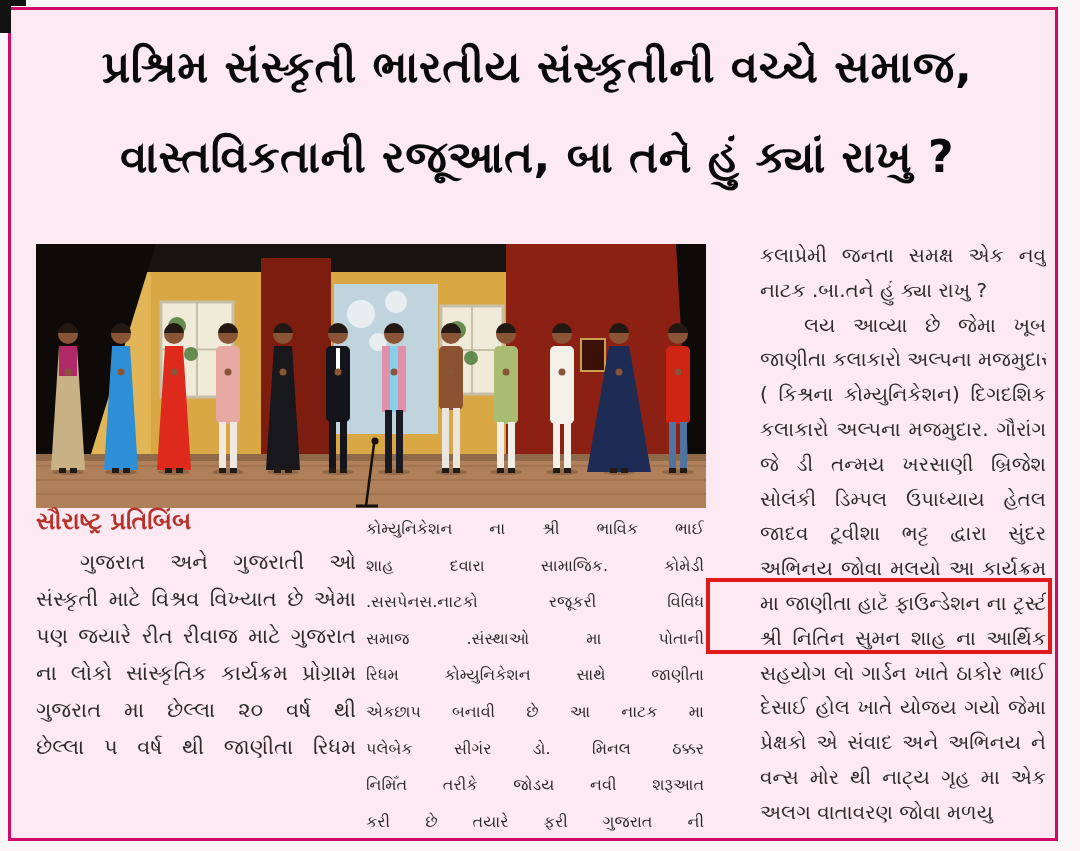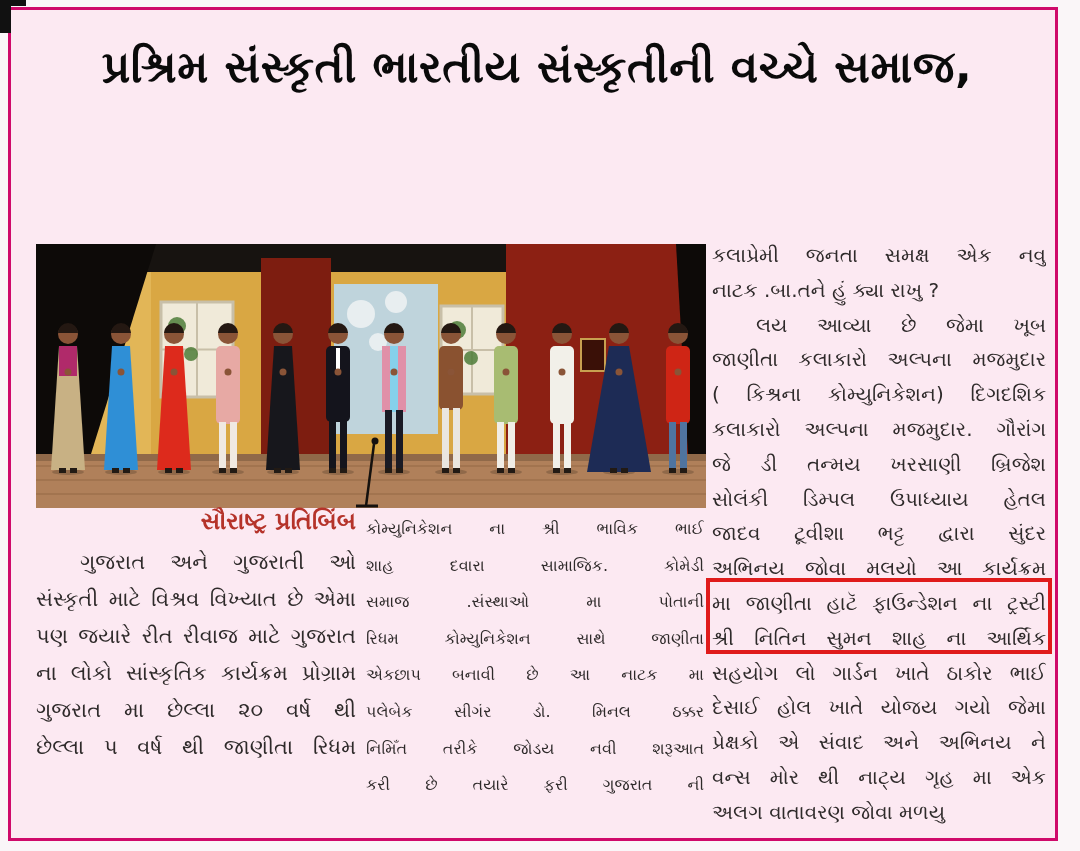--- a/index.html
+++ b/index.html
@@ -25,28 +25,28 @@
 
   .photo-wrap{
     position:absolute;left:36px;top:244px;width:670px;height:264px;
     background:#171310;overflow:hidden;
   }
   .photo-wrap svg{display:block;}
 
   .col{position:absolute;color:#2e2a2a;}
   .caption{
     position:absolute;left:36px;top:507px;width:320px;height:34px;
-    text-align:right;font-weight:700;font-size:24px;color:#b5332a;
+    text-align:left;font-weight:700;font-size:24px;color:#b5332a;
   }
   .col1{left:36px;top:544px;width:320px;font-size:21px;}
   .col1 .line{height:37px;line-height:37px;}
   .col2{left:366px;top:511px;width:338px;font-size:16px;}
   .col2 .line{height:36.6px;line-height:36.6px;}
   .col3{left:712px;top:238px;width:334px;font-size:20px;}
-  .col3 .line{height:34.8px;line-height:34.8px;}
+  .col3 .line{height:34.8px;line-height:34.8px;margin-left:48px;}
 
   .line{
     text-align:justify;text-align-last:justify;
     overflow:hidden;white-space:nowrap;
   }
   .line.noj{text-align:left;text-align-last:left;}
   .line.indent{text-indent:44px;}
 
   .highlight-box{
     position:absolute;left:706px;top:578px;width:346px;height:76px;
@@ -56,20 +56,21 @@
 </head>
 <body>
 
 <div class="page">
   <div class="frame" style="border-color: rgb(207, 10, 106); background: rgb(252, 233, 242);"></div>
   <div class="scan-artifact"></div>
   <div class="scan-artifact2"></div>
 
   <div class="headline">
     <div class="hl">પ્રશ્રિમ સંસ્કૃતી ભારતીય સંસ્કૃતીની વચ્ચે સમાજ, સોસાયટીની</div>
+    <div class="hl">વાસ્તવિકતાની રજૂઆત, બા તને હું ક્યાં રાખુ ?</div>
   </div>
 
   <div class="photo-wrap">
     <svg id="photo-svg" width="670" height="264" viewBox="0 0 670 264" role="img" aria-label="Theatre cast of about twelve artists standing in a row on a wooden stage taking a bow, with yellow and maroon stage-set walls behind them and a microphone stand at front">
         <rect x="0" y="0" width="670" height="264" fill="#171310"></rect>
         <rect x="55" y="28" width="560" height="182" fill="#d9a743"></rect>
         <rect x="55" y="28" width="60" height="182" fill="#e2b657"></rect>
         <polygon points="0,0 120,0 55,210 0,210" fill="#0d0a08"></polygon>
         <rect x="470" y="0" width="200" height="210" fill="#8c2013"></rect>
         <polygon points="640,0 670,0 670,210 652,210" fill="#0d0a08"></polygon>
@@ -214,20 +215,21 @@
       <div class="line">સંસ્કૃતી માટે વિશ્રવ વિખ્યાત છે એમા</div>
       <div class="line">પણ જયારે રીત રીવાજ માટે ગુજરાત</div>
       <div class="line">ના લોકો સાંસ્કૃતિક કાર્યક્રમ પ્રોગ્રામ</div>
       <div class="line">ગુજરાત મા છેલ્લા ૨૦ વર્ષ થી</div>
       <div class="line">છેલ્લા પ વર્ષ થી જાણીતા રિધમ</div>
     </div>
 
   <div class="col col2">
       <div class="line">કોમ્યુનિકેશન ના શ્રી ભાવિક ભાઈ</div>
       <div class="line">શાહ દવારા સામાજિક. કોમેડી</div>
+      <div class="line">.સસપેનસ.નાટકો રજૂકરી વિવિધ</div>
       <div class="line">સમાજ .સંસ્થાઓ મા પોતાની</div>
       <div class="line">રિધમ કોમ્યુનિકેશન સાથે જાણીતા</div>
       <div class="line">એકછાપ બનાવી છે આ નાટક મા</div>
       <div class="line">પલેબેક સીગંર ડો. મિનલ ઠક્કર</div>
       <div class="line">નિમિઁત તરીકે જોડય નવી શરૂઆત</div>
       <div class="line">કરી છે તયારે ફરી ગુજરાત ની</div>
     </div>
 
   <div class="col col3">
       <div class="line">કલાપ્રેમી જનતા સમક્ષ એક નવુ</div>

